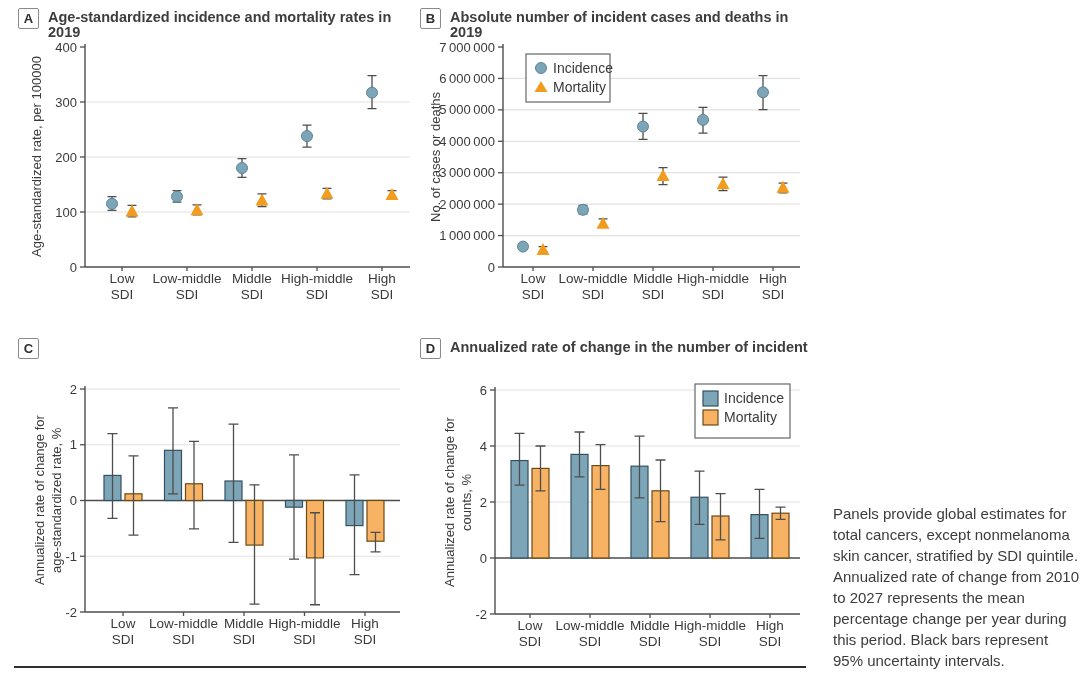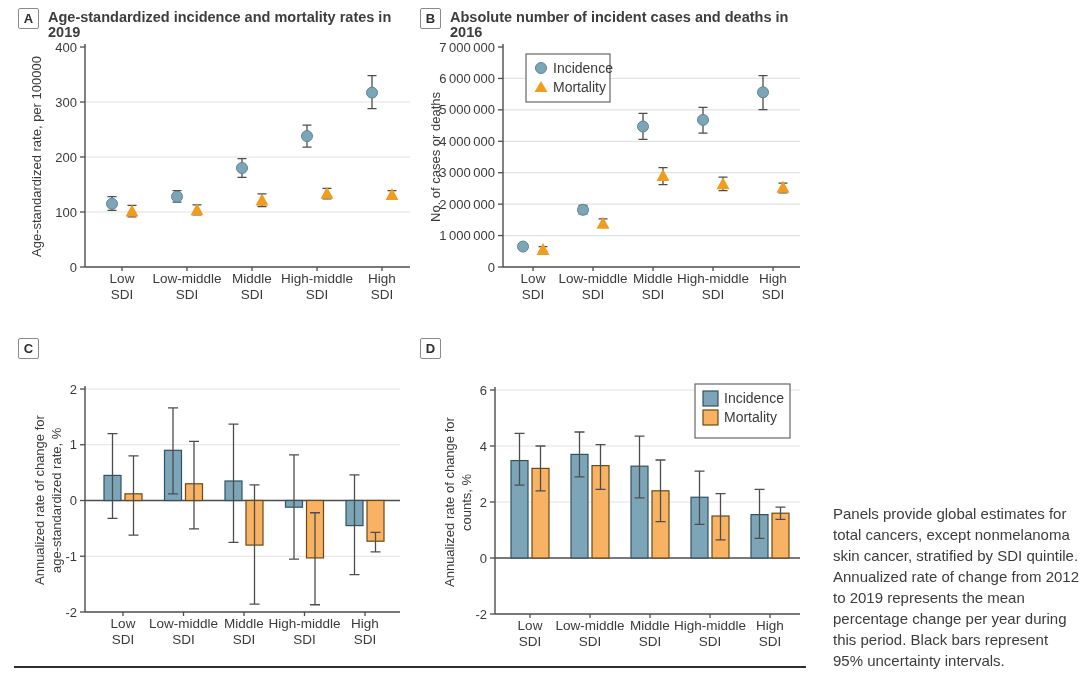--- a/index.html
+++ b/index.html
@@ -84,21 +84,21 @@
         <line x1="364" y1="229" x2="364" y2="233" stroke="#4d4d4d" stroke-width="1.3"></line>
         <text x="364" y="245" font-size="13.5" text-anchor="middle">High</text>
         <text x="364" y="261" font-size="13.5" text-anchor="middle">SDI</text>
       </svg>
   </div>
 
   <div class="panel" style="left:420px;top:8px;width:402px;height:302px;">
     <div class="panel-header">
       <span class="panel-label">B</span>
       <div class="panel-title">
-        <div>Absolute number of incident cases and deaths in 2016</div>
+        <div>Absolute number of incident cases and deaths in 2019</div>
       </div>
     </div>
     <div class="ylab" style="left:7px;top:39px;height:220px;">
       <div>No. of cases or deaths</div>
     </div>
     <svg id="svg-1" width="402" height="272" style="top:30px;">
         <line x1="83" y1="197.57142857142858" x2="380" y2="197.57142857142858" stroke="#e2e2e2" stroke-width="1.2"></line>
         <line x1="83" y1="166.14285714285714" x2="380" y2="166.14285714285714" stroke="#e2e2e2" stroke-width="1.2"></line>
         <line x1="83" y1="134.71428571428572" x2="380" y2="134.71428571428572" stroke="#e2e2e2" stroke-width="1.2"></line>
         <line x1="83" y1="103.28571428571429" x2="380" y2="103.28571428571429" stroke="#e2e2e2" stroke-width="1.2"></line>
@@ -225,20 +225,21 @@
         <line x1="347" y1="230" x2="347" y2="234" stroke="#4d4d4d" stroke-width="1.3"></line>
         <text x="347" y="246" font-size="13.5" text-anchor="middle">High</text>
         <text x="347" y="262" font-size="13.5" text-anchor="middle">SDI</text>
       </svg>
   </div>
 
   <div class="panel" style="left:420px;top:338px;width:402px;height:316px;">
     <div class="panel-header">
       <span class="panel-label">D</span>
       <div class="panel-title">
+        <div>Annualized rate of change in the number of incident</div>
       </div>
     </div>
     <div class="ylab" style="left:21px;top:52px;height:224px;">
       <div>Annualized rate of change for</div>
       <div>counts, %</div>
     </div>
     <svg id="svg-3" width="402" height="272" style="top:44px;">
         <line x1="75" y1="8" x2="380" y2="8" stroke="#e2e2e2" stroke-width="1.2"></line>
         <line x1="75" y1="64" x2="380" y2="64" stroke="#e2e2e2" stroke-width="1.2"></line>
         <line x1="75" y1="120" x2="380" y2="120" stroke="#e2e2e2" stroke-width="1.2"></line>
@@ -291,16 +292,16 @@
         <text x="350" y="248" font-size="13.5" text-anchor="middle">High</text>
         <text x="350" y="264" font-size="13.5" text-anchor="middle">SDI</text>
         <rect x="275" y="2" width="95" height="54" fill="#ffffff" stroke="#666666" stroke-width="1.2"></rect>
         <rect x="283" y="9" width="15" height="15" fill="#7ca6b8" stroke="#35515f" stroke-width="1.2"></rect>
         <text x="304" y="21" font-size="14">Incidence</text>
         <rect x="283" y="28" width="15" height="15" fill="#f7b264" stroke="#6b4a14" stroke-width="1.2"></rect>
         <text x="304" y="40" font-size="14">Mortality</text>
       </svg>
   </div>
 
-  <div class="caption" style="left:833px;top:503px;width:246px;">Panels provide global estimates for total cancers, except nonmelanoma skin cancer, stratified by SDI quintile. Annualized rate of change from 2012 to 2019 represents the mean percentage change per year during this period. Black bars represent 95% uncertainty intervals.</div>
+  <div class="caption" style="left:833px;top:503px;width:246px;">Panels provide global estimates for total cancers, except nonmelanoma skin cancer, stratified by SDI quintile. Annualized rate of change from 2010 to 2027 represents the mean percentage change per year during this period. Black bars represent 95% uncertainty intervals.</div>
 
   <div class="bottom-rule" style="left:14px;top:666px;width:792px;"></div>
 </div>
 
 </body></html>

